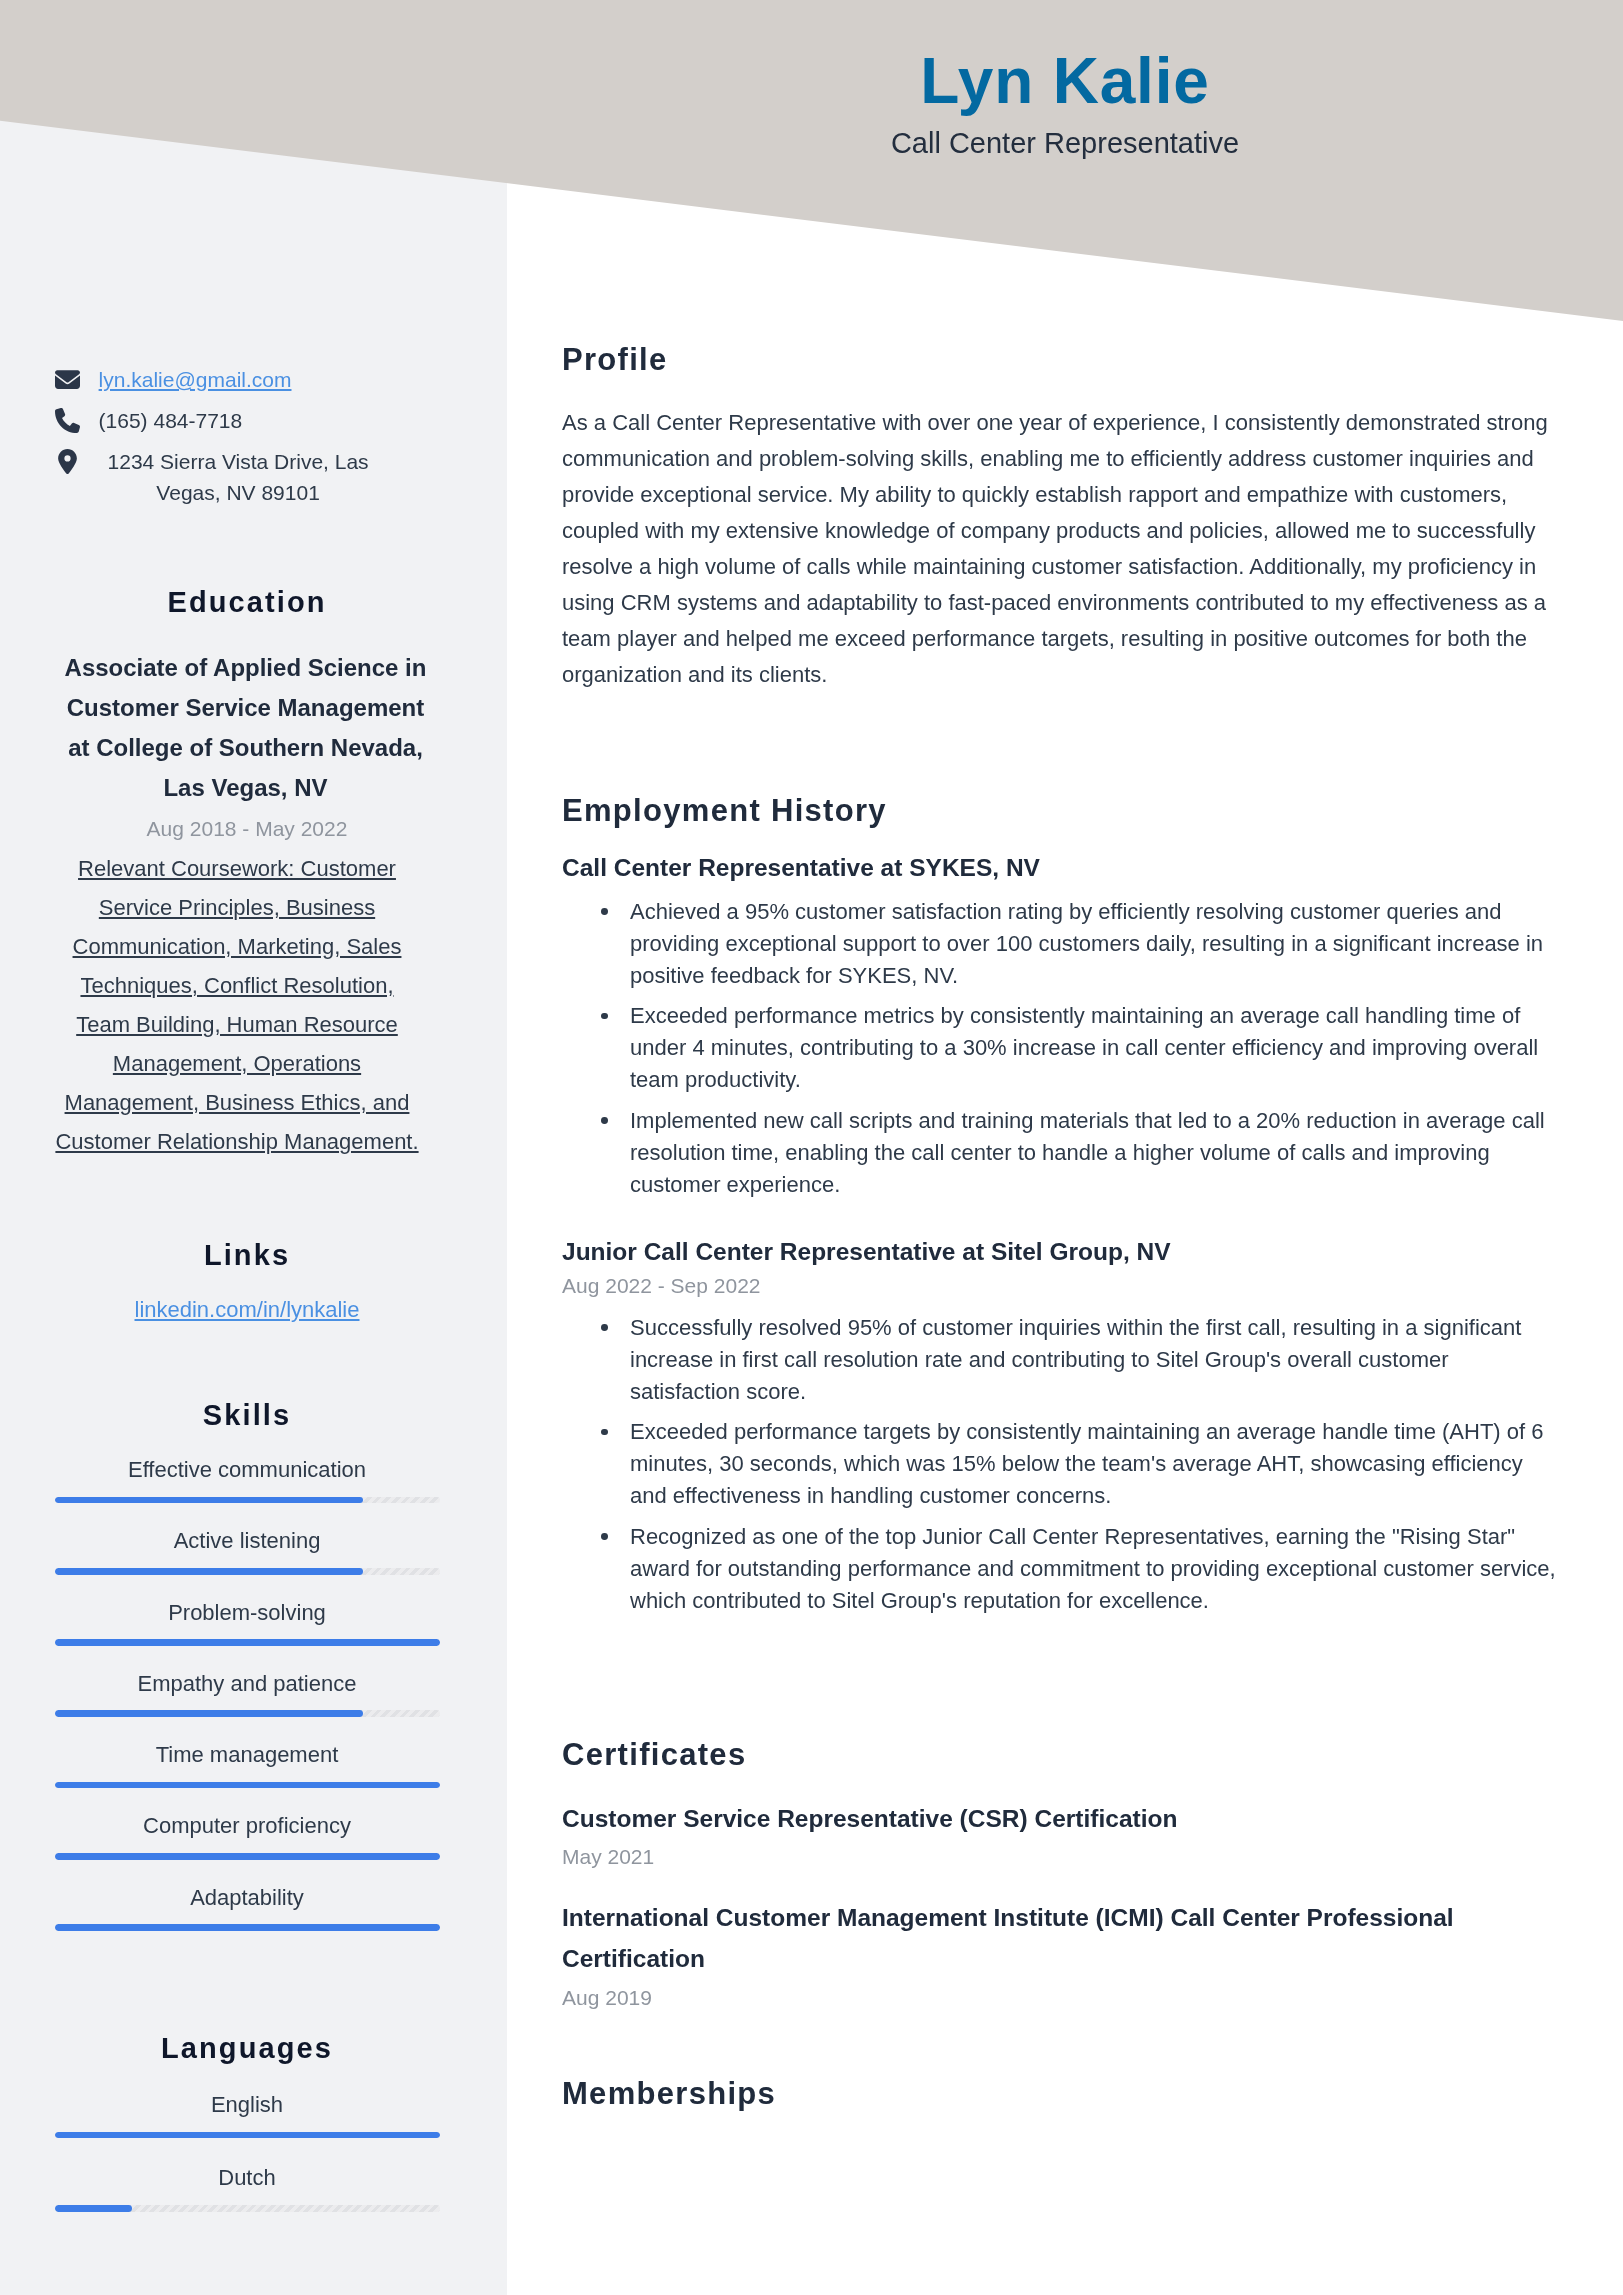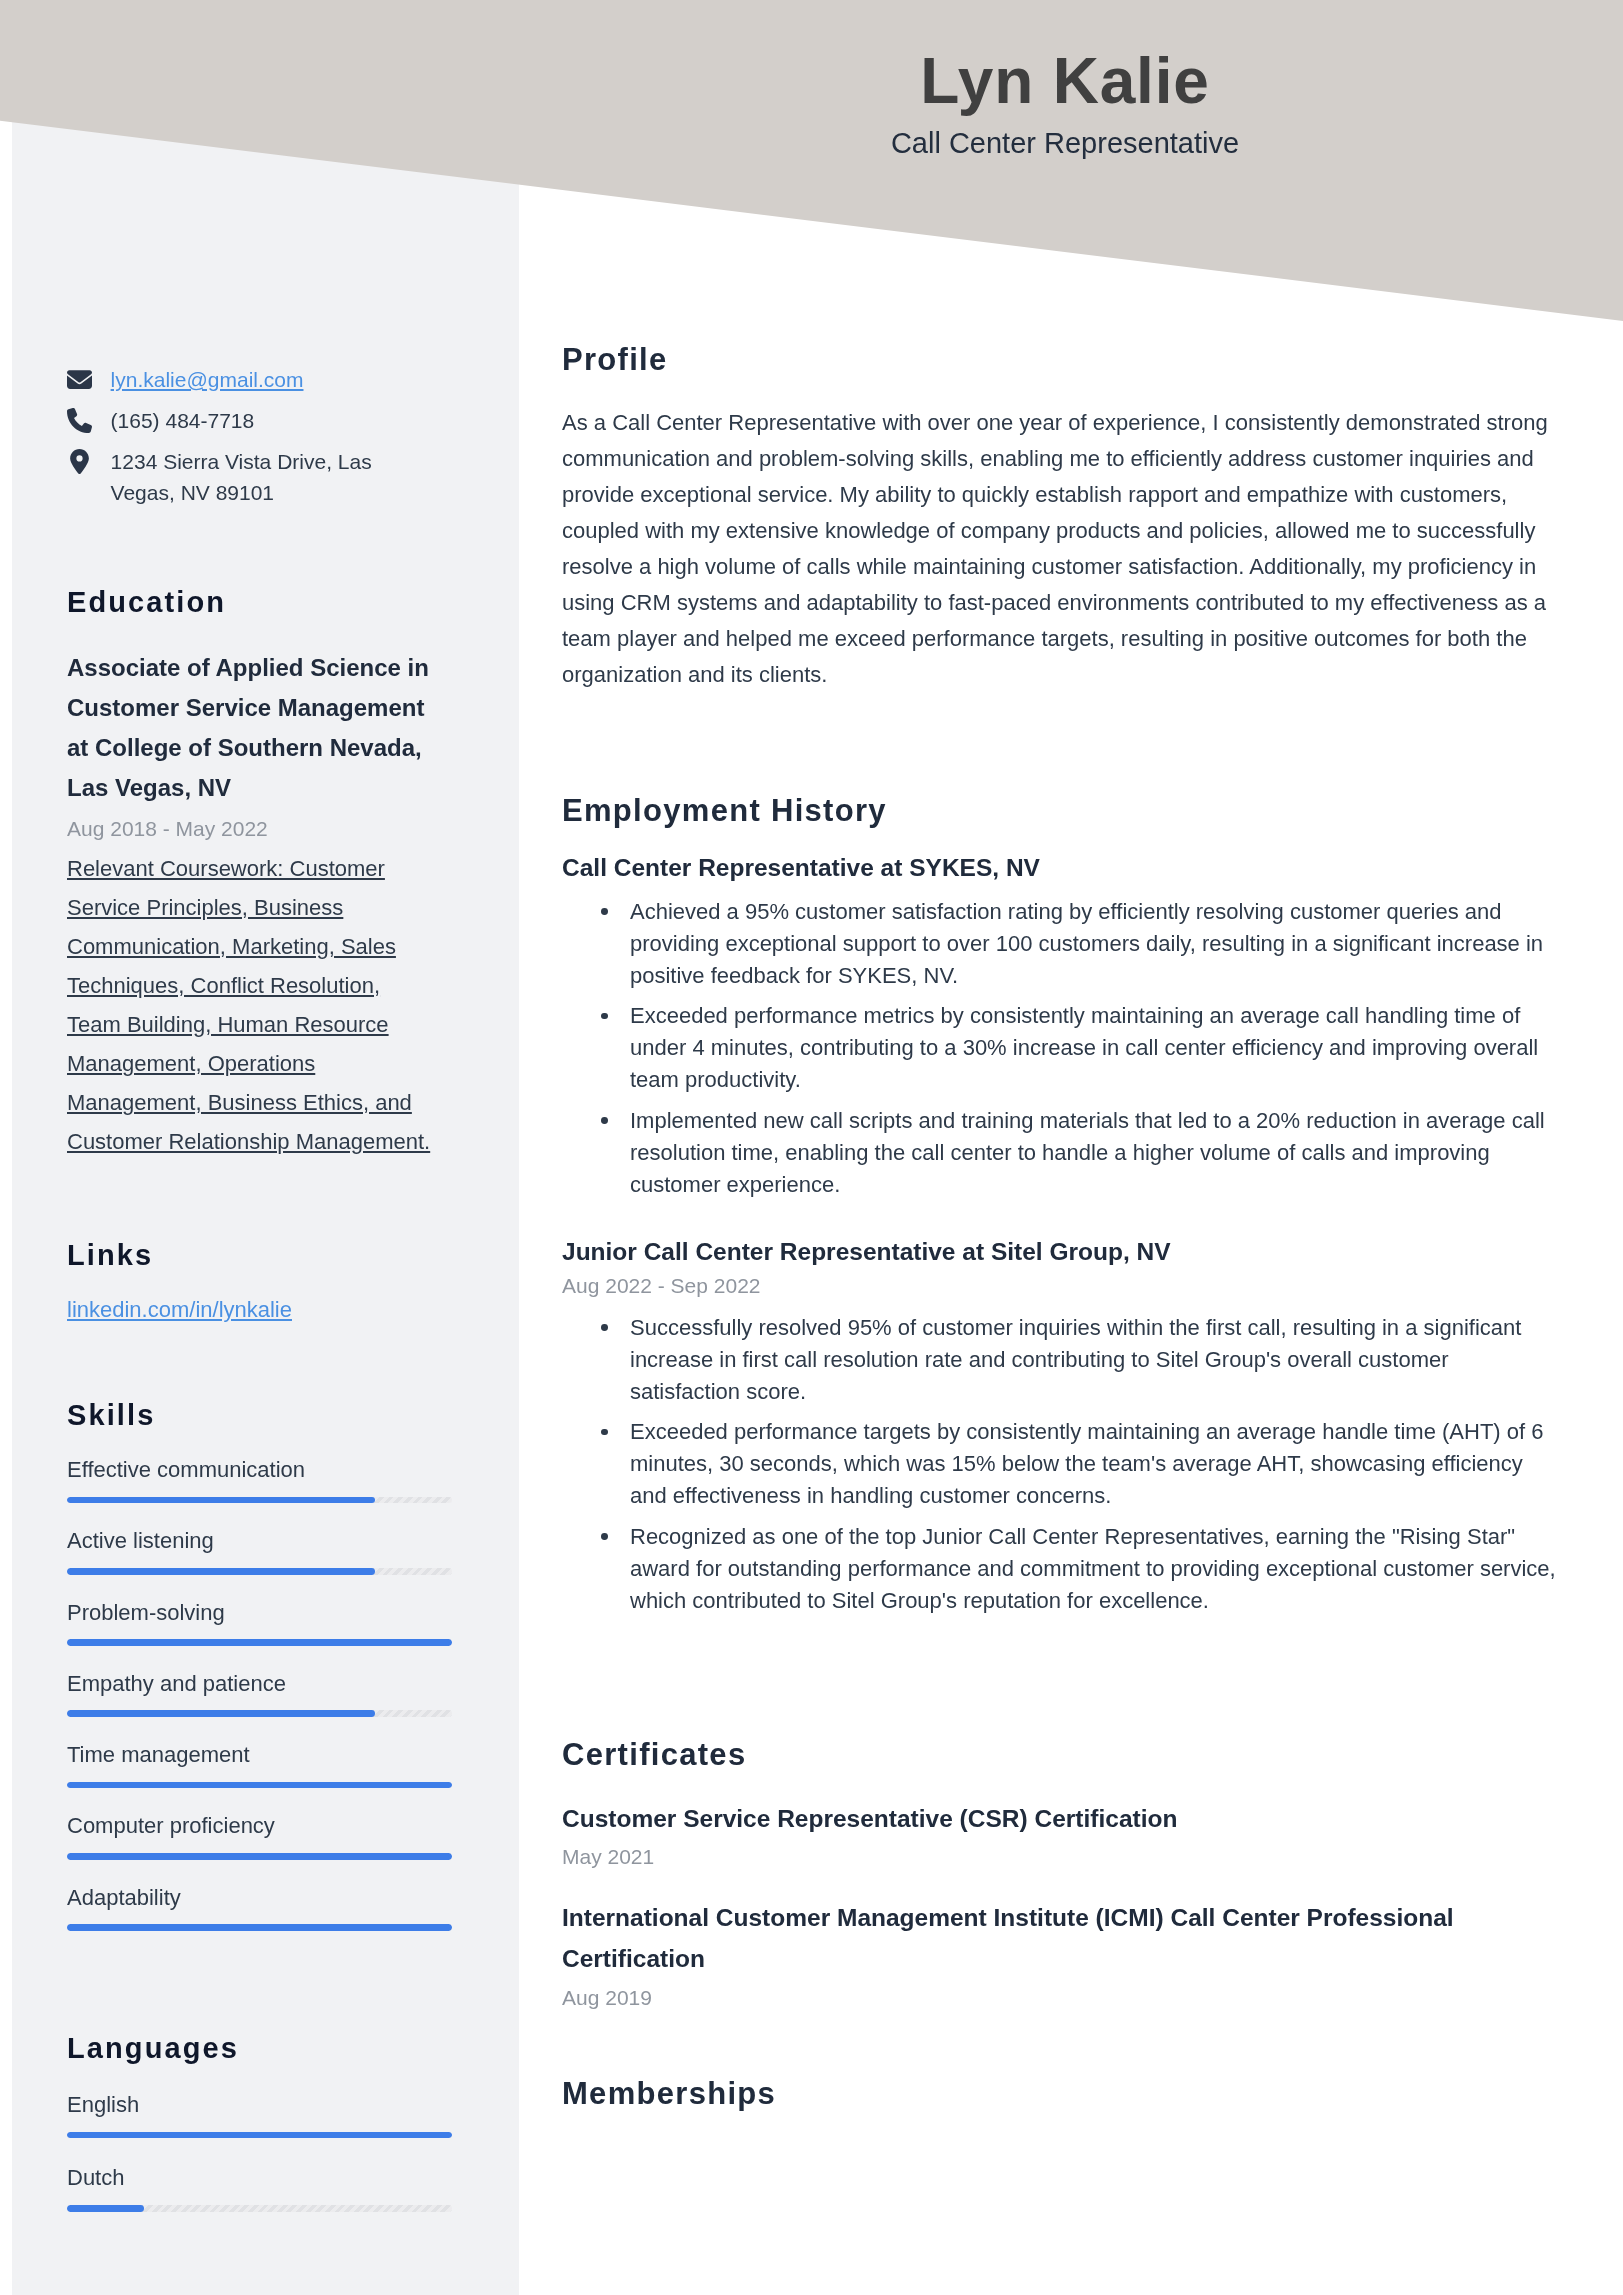--- a/index.html
+++ b/index.html
@@ -4,26 +4,26 @@
 <style>
   * { margin:0; padding:0; box-sizing:border-box; }
   html,body { background:#fff; }
   body { font-family:"Liberation Sans","DejaVu Sans",sans-serif; color:#2e3a49; }
   .page { position:relative; width:1624px; height:2295px; background:#ffffff; overflow:hidden; }
 
   
   .header-band { position:absolute; top:0; left:0; width:1624px; height:321px;
     background:#d3cfcb; clip-path:polygon(0 0,100% 0,100% 100%,0 37.6%); z-index:2; }
   .header-text { position:absolute; top:44px; left:507px; width:1116px; text-align:center; z-index:3; }
-  .header-text h1 { font-size:64px; font-weight:700; color:#404040; letter-spacing:0.8px; }
+  .header-text h1 { font-size:64px; font-weight:700; color:#0369a1; letter-spacing:0.8px; }
   .header-text .subtitle { font-size:29px; font-weight:400; color:#232e3e; margin-top:8.5px; }
 
   
-  .sidebar { position:absolute; top:0; left:12px; width:507px; height:100%;
-    background:#f1f2f4; padding:364px 68px 0 55px; z-index:1; }
+  .sidebar { position:absolute; top:0; left:0; width:507px; height:100%;
+    background:#f1f2f4; padding:364px 68px 0 55px; z-index:1;text-align:center; }
   .contact-row { display:flex; align-items:flex-start; margin-bottom:10px;
     font-size:21px; line-height:31px; color:#2e3a49; }
   .contact-row .cicon { width:25px; height:25px; flex:0 0 25px; margin-right:18.6px; margin-top:3.4px; }
   .contact-row .cicon svg { width:25px; height:25px; fill:#2b3648; }
   a.link { color:#4a90e2; text-decoration:underline; cursor:pointer; }
 
   .side-h { font-size:29px; font-weight:700; color:#0f172a; letter-spacing:2.1px; }
   .sec-education { margin-top:78px; }
   .degree { margin-top:29px; font-size:24px; font-weight:700; color:#202b3c;
     line-height:40px; max-width:381px; }

